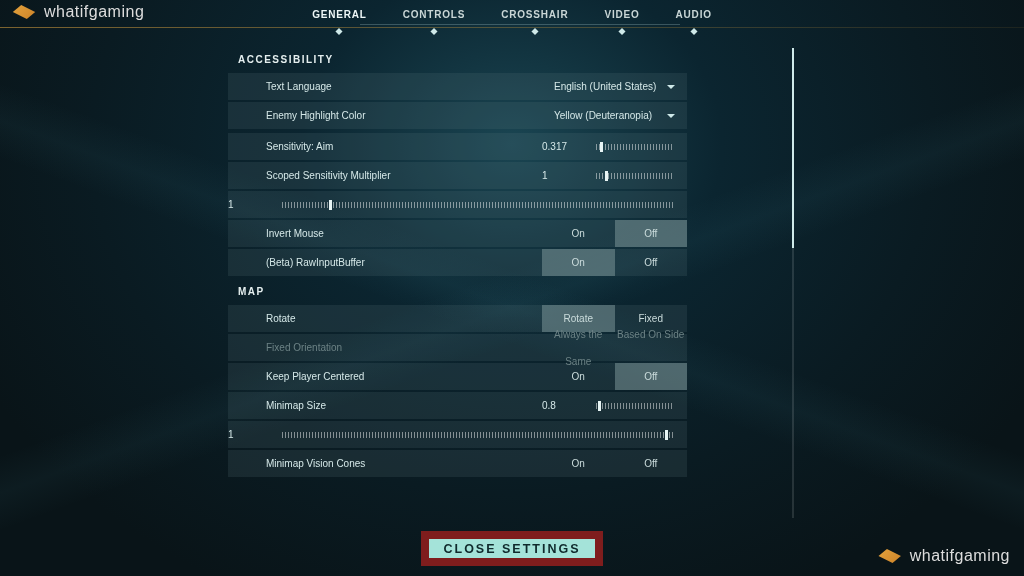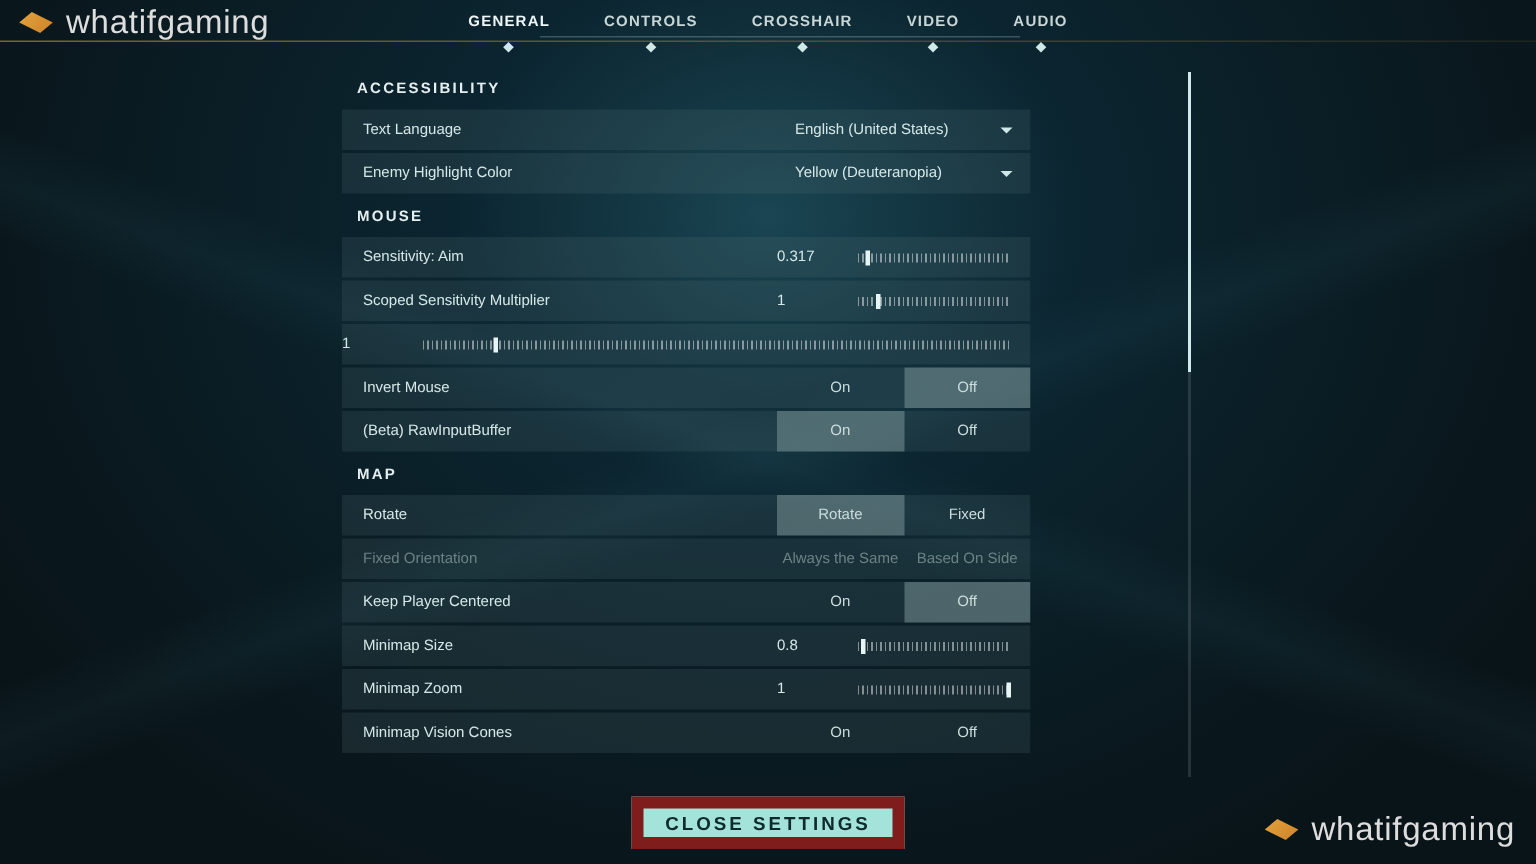--- a/index.html
+++ b/index.html
@@ -11,21 +11,21 @@
   position:relative;
 }
 .bg-rays{
   position:absolute; inset:0;
   background:
     linear-gradient(20deg, transparent 44%, rgba(90,180,200,.05) 48%, transparent 52%),
     linear-gradient(-20deg, transparent 44%, rgba(90,180,200,.05) 48%, transparent 52%);
   pointer-events:none;
 }
 
-.wm { position:absolute; display:flex; align-items:center; gap:6px; font-size:22px; }
+.wm { position:absolute; display:flex; align-items:center; gap:6px; font-size:16px; }
 .wm.tl { top:2px; left:10px; }
 .wm.br { bottom:10px; right:14px; }
 .wm-icon { width:28px; height:20px; position:relative; }
 .wm-icon::before{
   content:""; position:absolute; inset:0;
   background:linear-gradient(135deg,#e7a740,#c97e25);
   clip-path:polygon(10% 50%,40% 15%,90% 50%,60% 85%);
 }
 .wm-text{ color:#ddd; letter-spacing:.5px; }
 .topdiv { position:absolute; top:27px; left:0; right:0; height:1px; background:linear-gradient(90deg, rgba(200,150,60,.6), rgba(200,150,60,.1));}
@@ -36,21 +36,21 @@
 .tab::after{ content:""; position:absolute; left:50%; top:22px; width:5px; height:5px; background:#cfe9e9; transform:translateX(-50%) rotate(45deg);}
 .tabs-line{ position:absolute; top:24px; left:360px; width:320px; height:1px; background:rgba(200,230,230,.25);}
 
 .panel { position:absolute; top:48px; left:228px; width:459px; height:470px; overflow:hidden; }
 .scrollbar { position:absolute; top:48px; left:792px; width:2px; height:470px; background:rgba(255,255,255,.12);}
 .scrollbar-thumb { position:absolute; top:0; width:100%; height:200px; background:#cfeaea; }
 .section { margin-bottom:4px; }
 .section-h { font-size:10px; font-weight:700; letter-spacing:1.5px; color:#e5efef; padding:6px 0 8px 10px;}
 .row { display:flex; align-items:center; height:27px; background:rgba(92,120,126,.18); margin-bottom:2px; font-size:10px;}
 .row.disabled { color:#6c8285; }
-.row-label { flex:0 0 290px; padding-left:14px;}
+.row-label { flex:0 0 290px; padding-left:14px;margin-left:24px;}
 
 .dd { flex:1; display:flex; align-items:center; justify-content:space-between; padding:0 12px; cursor:pointer;}
 .dd-caret { width:0;height:0; border-left:4px solid transparent; border-right:4px solid transparent; border-top:4px solid #cfe9e9;}
 
 .slider-wrap { flex:1; display:flex; align-items:center; gap:14px; padding-right:14px;}
 .slider-val { width:40px; text-align:left;}
 .slider { flex:1; height:6px; position:relative; background:transparent;}
 .slider-ticks{ position:absolute; inset:0; background:repeating-linear-gradient(90deg, rgba(255,255,255,.55) 0 1px, transparent 1px 3px); opacity:.85;}
 .slider-thumb{ position:absolute; top:-2px; width:3px; height:10px; background:#e8f5f5; }
 
@@ -101,21 +101,20 @@
     <div class="row">
       <div class="row-label">Enemy Highlight Color</div>
       <div class="dd">
         <span>Yellow (Deuteranopia)</span>
         <span class="dd-caret"></span>
       </div>
     </div>
   </div>
 
   <div class="section">
-    <div class="section-h">MOUSE</div>
     <div class="row">
       <div class="row-label">Sensitivity: Aim</div>
       <div class="slider-wrap">
         <span class="slider-val">0.317</span>
         <div class="slider">
             <div class="slider-ticks"></div>
             <div class="slider-thumb" style="left:5%"></div>
           </div>
       </div>
     </div>
@@ -181,21 +180,20 @@
       <div class="row-label">Minimap Size</div>
       <div class="slider-wrap">
         <span class="slider-val">0.8</span>
         <div class="slider">
             <div class="slider-ticks"></div>
             <div class="slider-thumb" style="left:2%"></div>
           </div>
       </div>
     </div>
     <div class="row">
-      <div class="row-label">Minimap Zoom</div>
       <div class="slider-wrap">
         <span class="slider-val">1</span>
         <div class="slider">
             <div class="slider-ticks"></div>
             <div class="slider-thumb" style="left:98%"></div>
           </div>
       </div>
     </div>
     <div class="row">
       <div class="row-label">Minimap Vision Cones</div>

